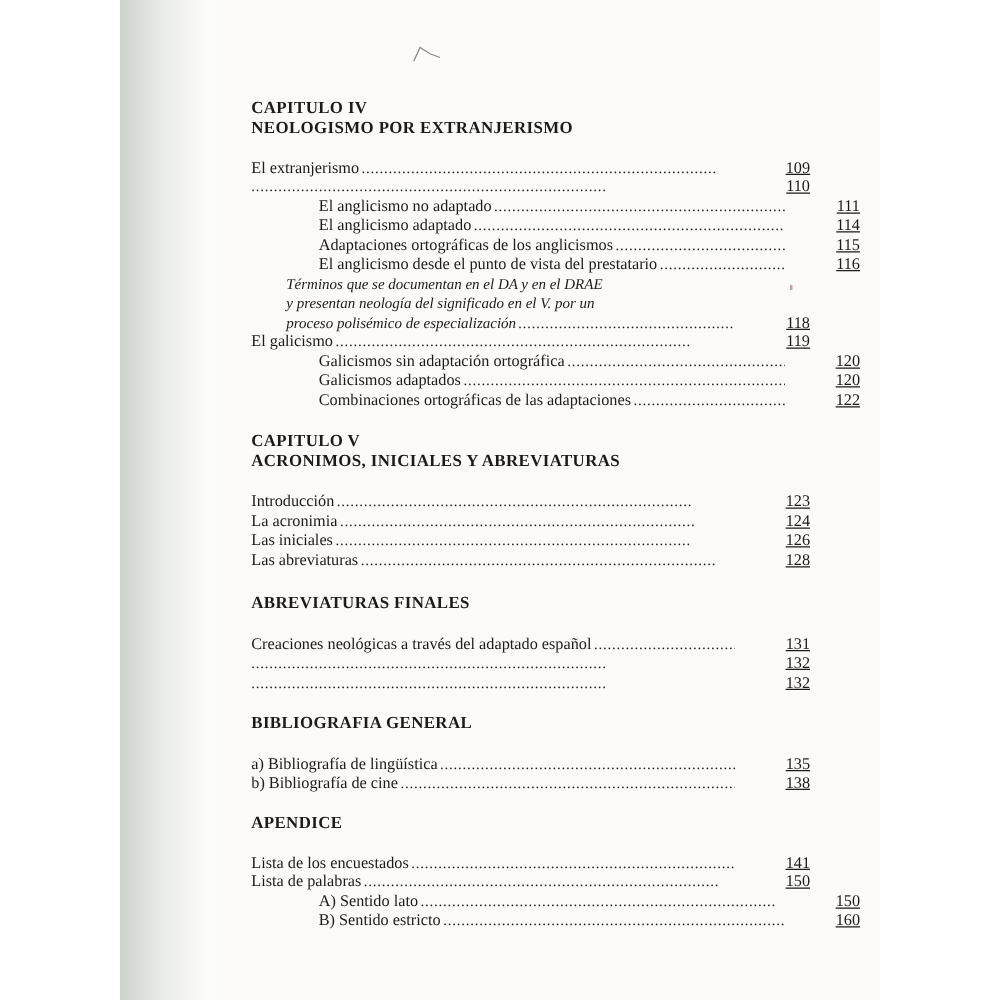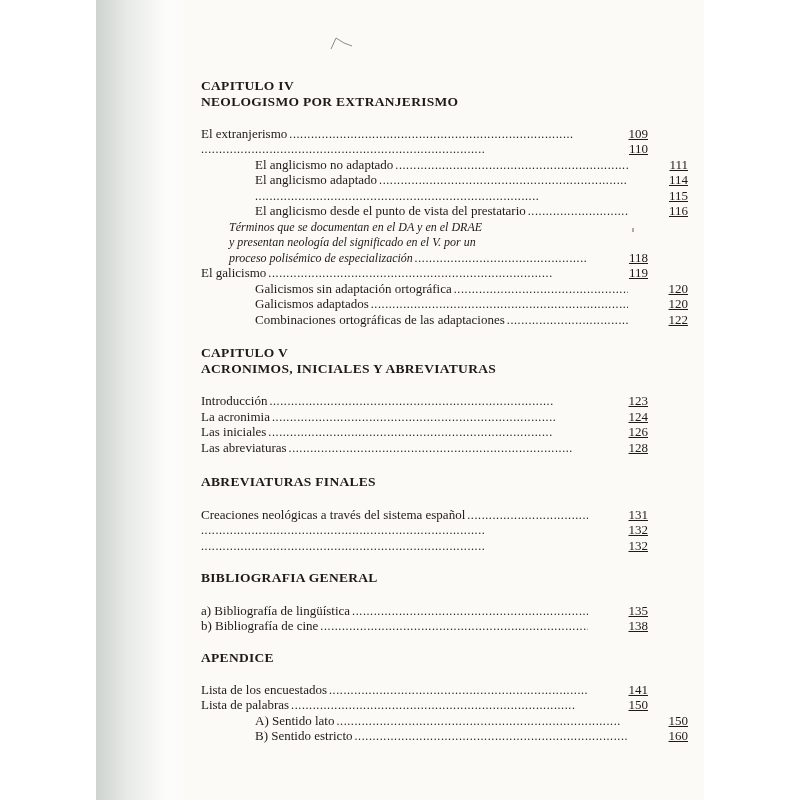--- a/index.html
+++ b/index.html
@@ -65,20 +65,21 @@
       <span class="lbl">El anglicismo no adaptado</span>
       <span class="dots"></span>
       <span class="pg">111</span>
     </div>
   <div class="row l1" style="top:172px">
       <span class="lbl">El anglicismo adaptado</span>
       <span class="dots"></span>
       <span class="pg">114</span>
     </div>
   <div class="row l1" style="top:188px">
+      <span class="lbl">Adaptaciones ortográficas de los anglicismos</span>
       <span class="dots"></span>
       <span class="pg">115</span>
     </div>
   <div class="row l1" style="top:203px">
       <span class="lbl">El anglicismo desde el punto de vista del prestatario</span>
       <span class="dots"></span>
       <span class="pg">116</span>
     </div>
   <div class="row l2 nodots" style="top:219px">
       <span class="lbl">Términos que se documentan en el DA y en el DRAE</span>
@@ -136,21 +137,21 @@
     </div>
   <div class="row" style="top:440px">
       <span class="lbl">Las abreviaturas</span>
       <span class="dots"></span>
       <span class="pg">128</span>
     </div>
 
   <div class="ch-head" style="top:474px">ABREVIATURAS FINALES</div>
 
   <div class="row" style="top:507px">
-      <span class="lbl">Creaciones neológicas a través del sistema español</span>
+      <span class="lbl">Creaciones neológicas a través del adaptado español</span>
       <span class="dots"></span>
       <span class="pg">131</span>
     </div>
   <div class="row" style="top:522px">
       <span class="dots"></span>
       <span class="pg">132</span>
     </div>
   <div class="row" style="top:538px">
       <span class="dots"></span>
       <span class="pg">132</span>

